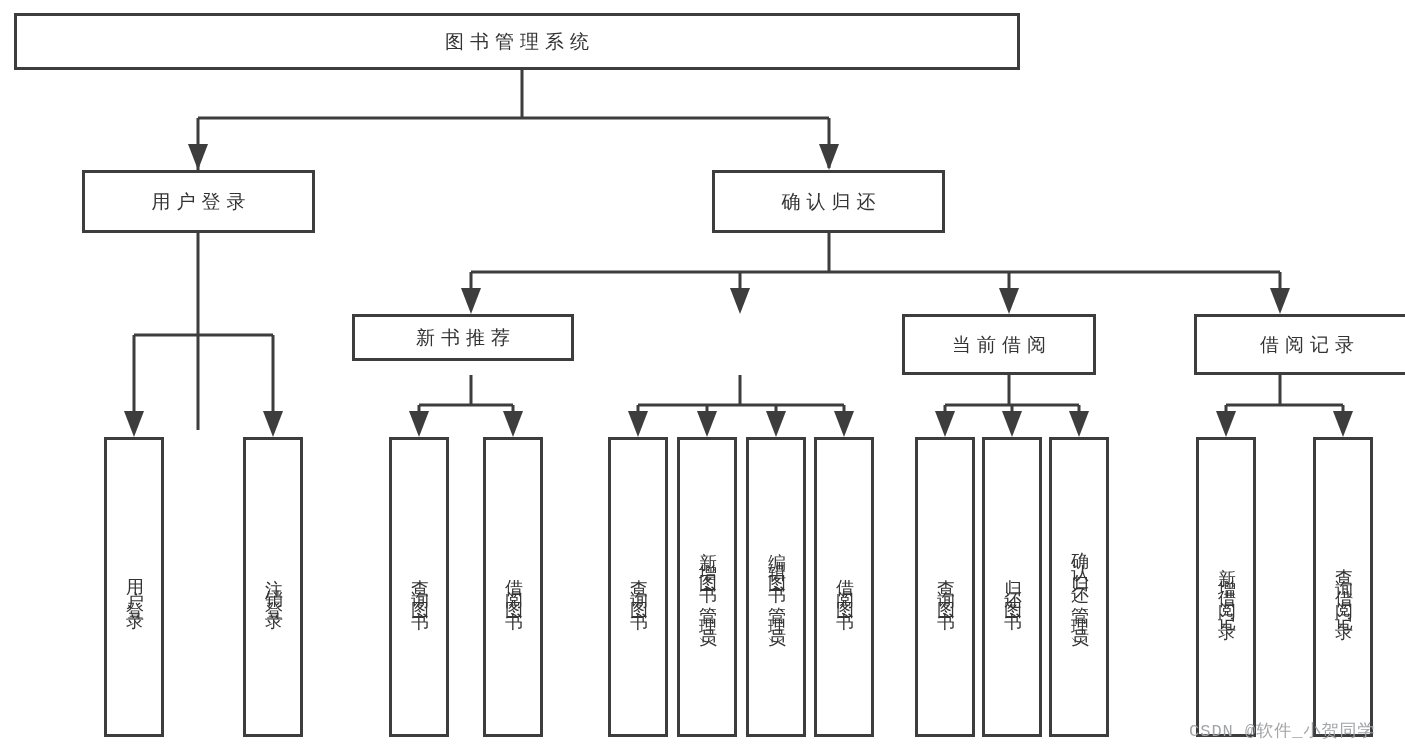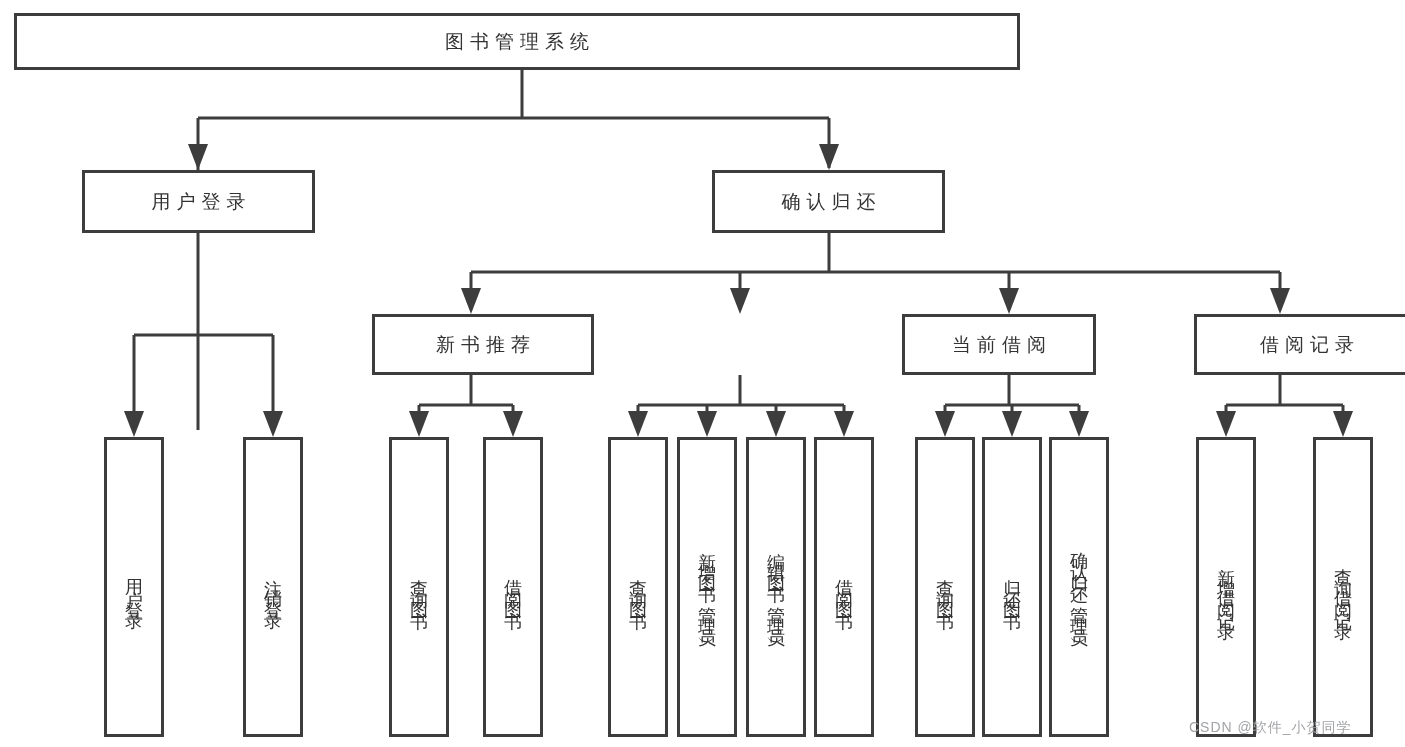--- a/index.html
+++ b/index.html
@@ -1,20 +1,20 @@
 <!DOCTYPE html>
 <html><head>
 <meta charset="utf-8">
 <style>
   html,body{margin:0;padding:0;background:#ffffff;}
   #canvas{
     position:relative;
     width:1405px;height:747px;
     background:#ffffff;
-    font-family:Liberation Sans, sans-serif;
+    font-family:Liberation Mono, monospace;
     overflow:hidden;
   }
   #connectors{position:absolute;left:0;top:0;}
   .box{
     position:absolute;
     box-sizing:border-box;
     background:#ffffff;
     border:3px solid #3d3d3d;
     display:flex;
     align-items:center;
@@ -33,37 +33,37 @@
     text-indent:0;
     white-space:normal;
     font-size:18px;
   }
   
   .n-root{left:14px;top:13px;width:1006px;height:57px;}
   
   .n-l2-0{left:82px;top:170px;width:233px;height:63px;}
   .n-l2-1{left:712px;top:170px;width:233px;height:63px;}
   
-  .n-l3-0{left:372px;top:314px;width:222px;height:61px;}
+  .n-l3-0{left:352px;top:314px;width:222px;height:47px;}
   .n-l3-1{left:633px;top:314px;width:215px;height:61px;}
   .n-l3-2{left:902px;top:314px;width:194px;height:61px;}
   .n-l3-3{left:1194px;top:314px;width:226px;height:61px;}
   
   .leaf{top:437px;width:60px;height:300px;}
   .n-lf-0{left:104px;}  .n-lf-1{left:243px;}
   .n-lf-2{left:389px;}  .n-lf-3{left:483px;}
   .n-lf-4{left:608px;}  .n-lf-5{left:677px;}
   .n-lf-6{left:746px;}  .n-lf-7{left:814px;}
   .n-lf-8{left:915px;}  .n-lf-9{left:982px;}
   .n-lf-10{left:1049px;}
   .n-lf-11{left:1196px;} .n-lf-12{left:1313px;}
   .watermark{
     position:absolute;
     left:1189px;top:719px;
-    font-size:14px;
+    font-size:17px;
     color:#a2a4a7;
     letter-spacing:1px;
     z-index:5;
     white-space:nowrap;
   }
 </style>
 </head>
 <body>
 
 <div id="canvas">

